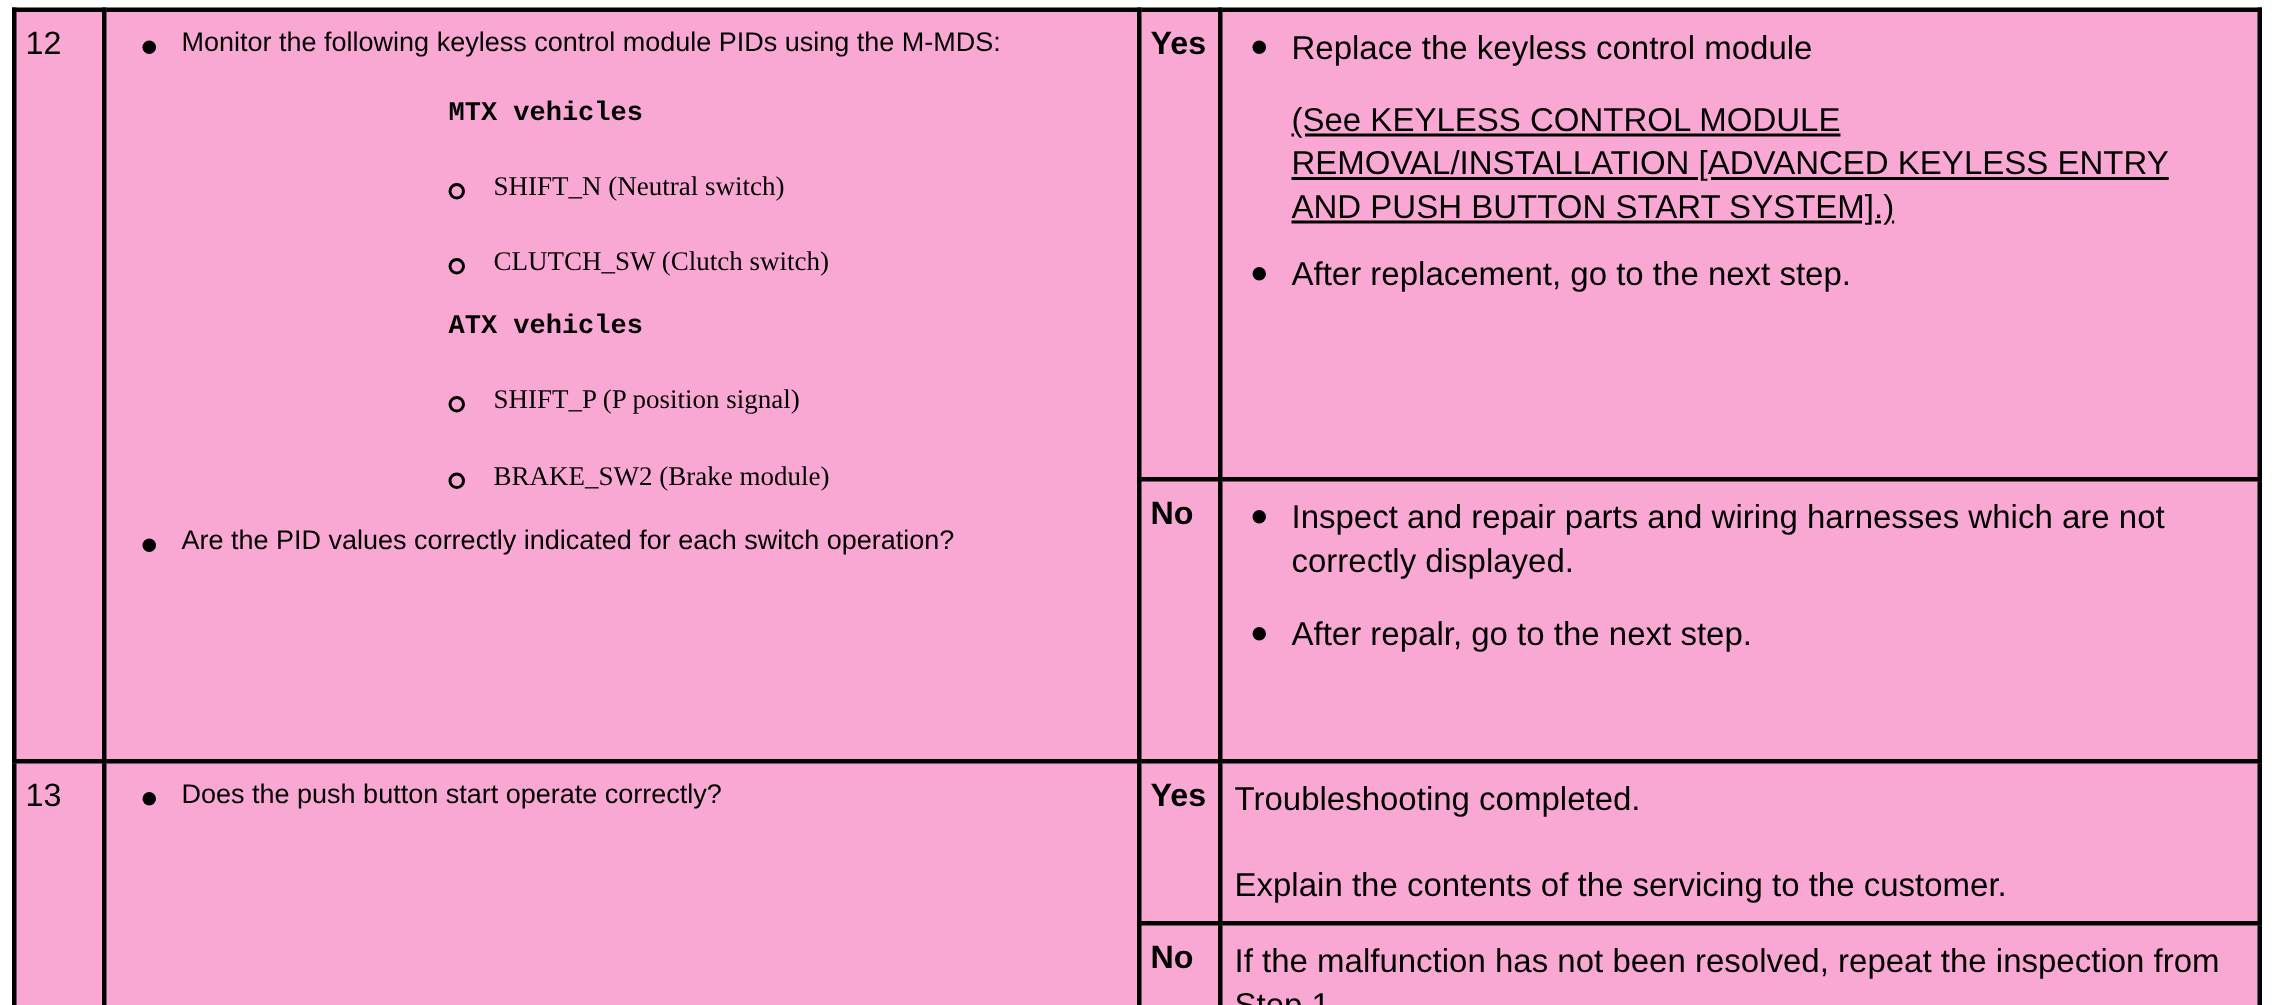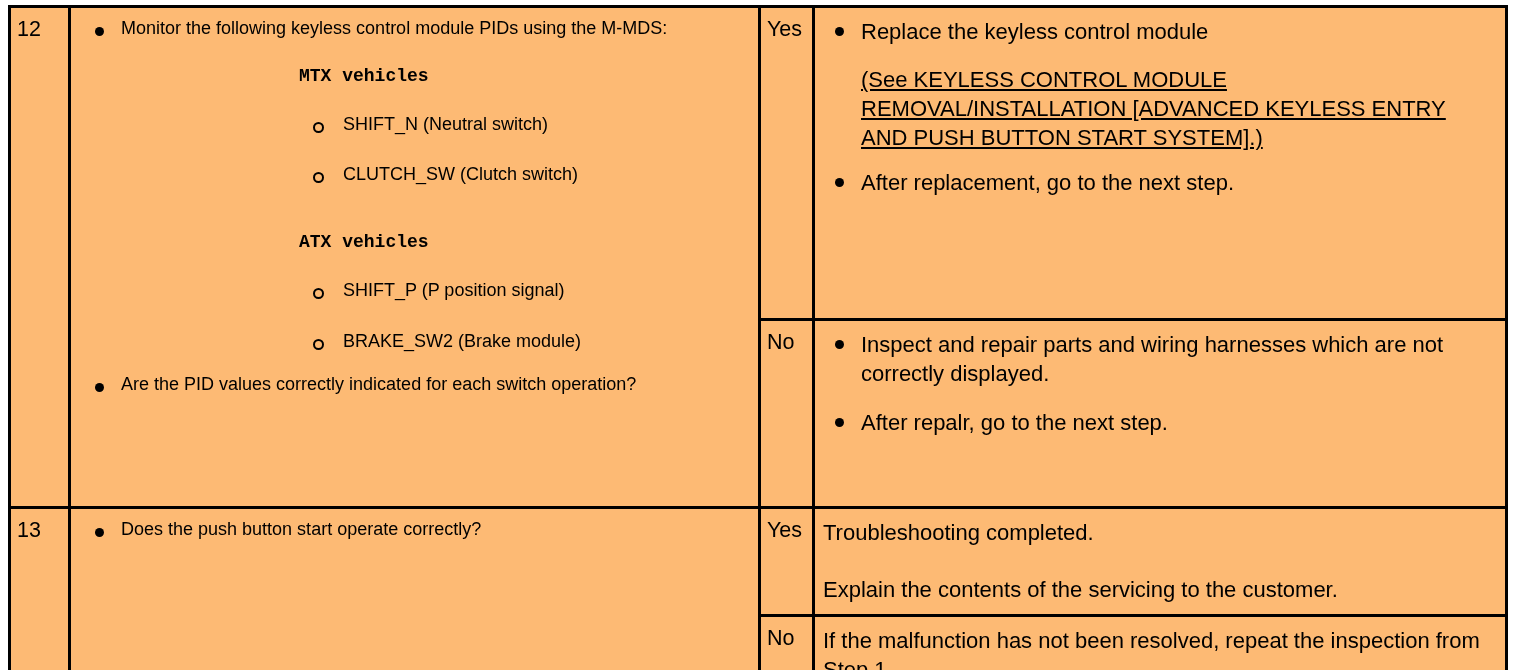--- a/index.html
+++ b/index.html
@@ -29,21 +29,21 @@
     width: 1497px;
     border-collapse: collapse;
     table-layout: fixed;
     background: #ffffff;
   }
 
   table.ts-table td {
     border: 3px solid #000000;
     vertical-align: top;
     padding: 0;
-    background: #fdba74;
+    background: #f9a8d4;
   }
 
   
   col.c-step   { width: 60px; }
   col.c-action { width: 690px; }
   col.c-ans    { width: 54px; }
   col.c-result { width: 693px; }
 
   .cell-pad {
     padding: 9px 6px 10px 10px;
@@ -56,20 +56,21 @@
     line-height: 1.2;
     padding: 9px 4px 4px 6px;
   }
 
   .ans-label {
     font-size: 21.5px;
     line-height: 1.2;
     padding: 9px 5px 4px 6px;
     text-align: left;
     white-space: nowrap;
+    font-weight: bold;
   }
 
   .result-pad {
     padding: 9px 10px 10px 6px;
     font-size: 22px;
     line-height: 1.32;
   }
 
   
   ul.blist {
@@ -90,22 +91,23 @@
     top: 10px;
     width: 9px;
     height: 9px;
     border-radius: 50%;
     background: #000000;
   }
 
   
   ul.slist {
     list-style: none;
-    margin: 14px;
+    margin: 0;
     padding: 0;
+    font-family: Liberation Serif, serif;
   }
   ul.slist > li {
     position: relative;
     padding-left: 30px;
     margin: 0 0 27px 0;
   }
   ul.slist > li:last-child { margin-bottom: 0; }
   ul.slist > li .bullet-ring {
     position: absolute;
     left: 0px;
@@ -119,21 +121,21 @@
 
   .sub-wrap {
     margin: 24px 0 0 178px;
   }
   .sub-heading {
     font-weight: bold;
     margin: 0 0 24px 0;
     font-family: Liberation Mono, monospace;
   }
   .sub-heading.second {
-    margin-top: 44px;
+    margin-top: 20px;
   }
 
   .para {
     margin: 0;
   }
 
   .note-block {
     margin-top: 19px;
     text-decoration: underline;
   }

